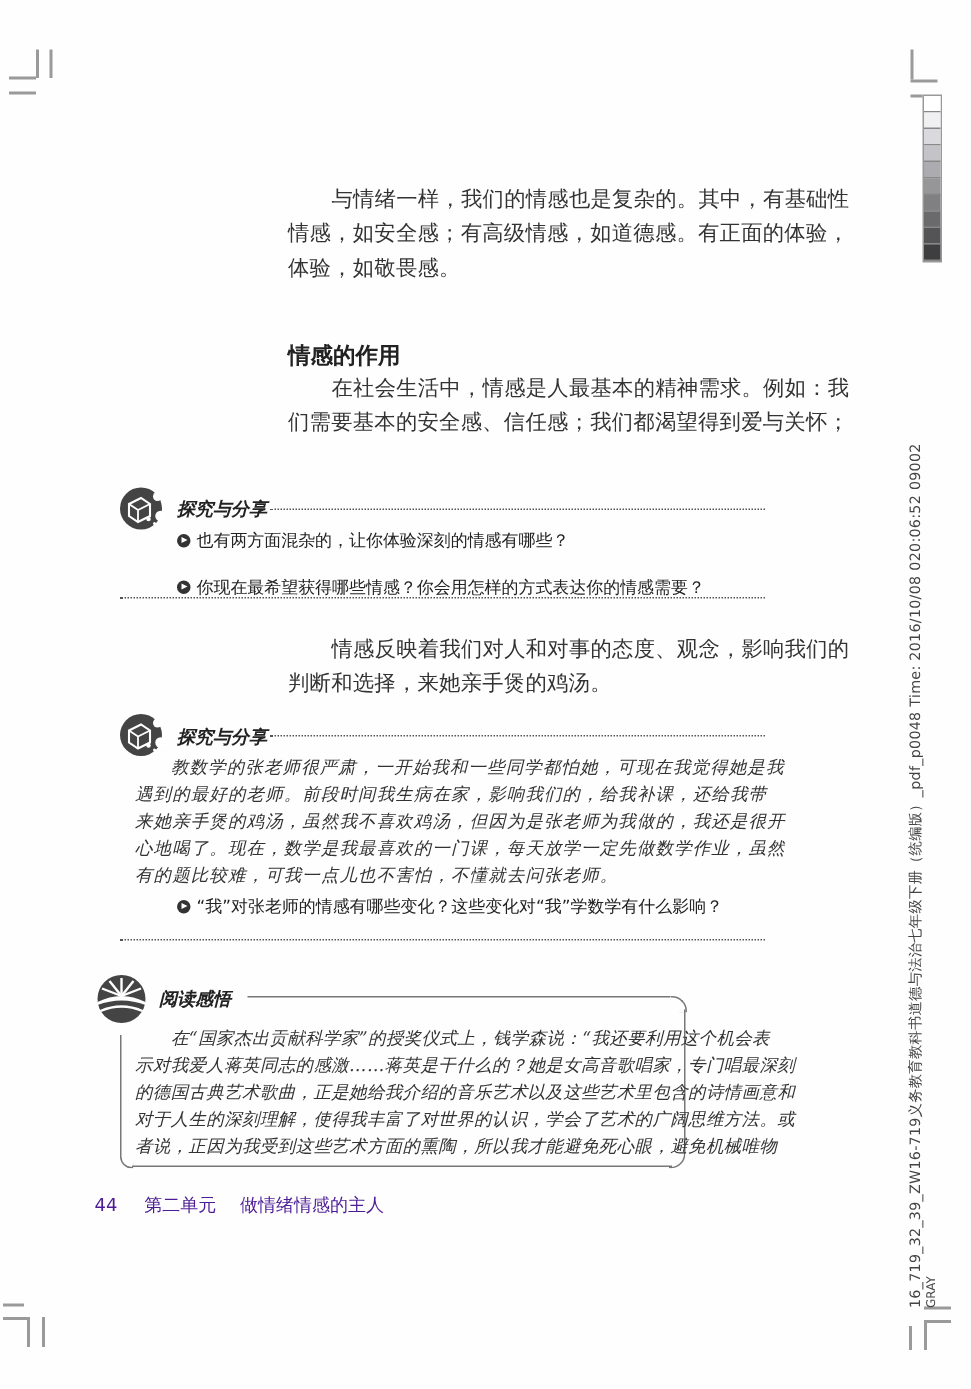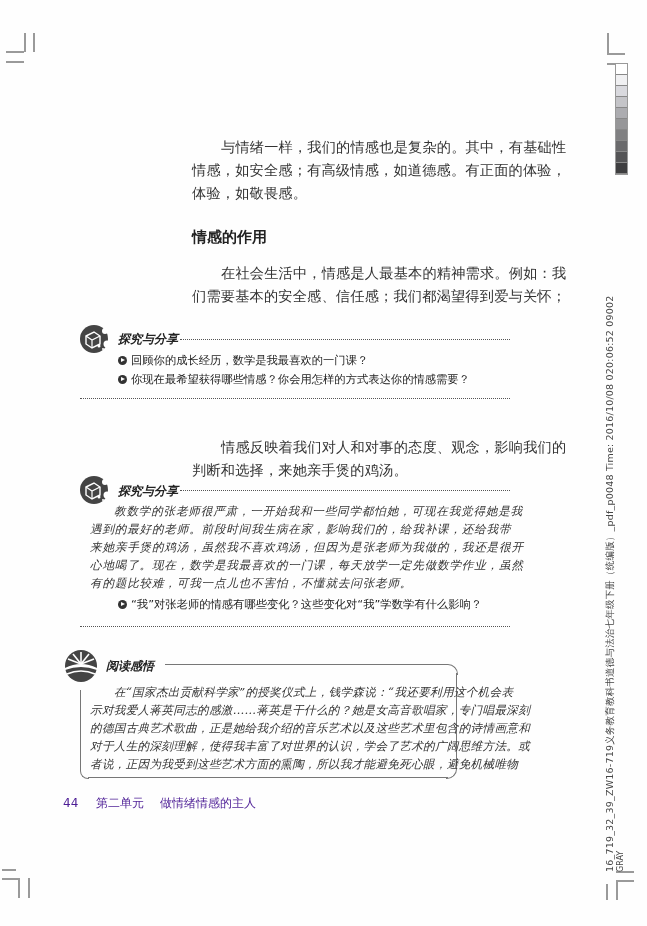--- a/index.html
+++ b/index.html
@@ -10,21 +10,21 @@
       color: #2a2a2a;
     }
     .abs { position: absolute; }
     .crop { position: absolute; background: #9a9a9a; }
     .para {
       position: absolute; left: 192px; width: 345px;
       font-size: 14.2px; line-height: 23px; color: #333;
       letter-spacing: 0.2px; text-align: justify;
     }
     .para .line { display: block; white-space: nowrap; }
-    .para .indent { padding-left: 29px; margin-top: 14px; }
+    .para .indent { padding-left: 29px; }
     .section-heading {
       position: absolute; left: 192px; top: 228px;
       font-family: "DejaVu Sans", "Liberation Sans", sans-serif;
       font-size: 15px; font-weight: bold; color: #222;
     }
     .box-title {
       position: absolute;
       font-family: "DejaVu Sans", "Liberation Sans", sans-serif;
       font-size: 12px; font-weight: bold; color: #222; font-style: italic;
     }
@@ -151,23 +151,23 @@
     <path d="M8 14 L16 10 L22 14 L22 22 L14 26 L8 22 Z" fill="none" stroke="#fff" stroke-width="1.4"></path>
     <path d="M8 14 L14 18 L22 14 M14 18 L14 26" fill="none" stroke="#fff" stroke-width="1.2"></path>
     <circle cx="21" cy="24" r="1.5" fill="#fff"></circle>
     <circle cx="25" cy="27" r="1" fill="#fff"></circle>
   </svg>
 </div>
 <div class="box-title" style="left:118px;top:331px;">探究与分享</div>
 <div class="dots" style="left:180px;top:339px;width:330px;"></div>
 <div class="question" style="left:118px;top:353px;">
   <span class="bullet"></span>
-  <span>回顾你的成长经历，数学是我最喜欢的一门课？</span>
-</div>
-<div class="question" style="left:118px;top:372px;">
+  <span>也有两方面混杂的，让你体验深刻的情感有哪些？</span>
+</div>
+<div class="question" style="left:118px;top:384px;">
   <span class="bullet"></span>
   <span>你现在最希望获得哪些情感？你会用怎样的方式表达你的情感需要？</span>
 </div>
 <div class="dots" style="left:80px;top:398px;width:430px;"></div>
 
 <div class="para" style="top:422px;">
   <span class="line indent">情感反映着我们对人和对事的态度、观念，影响我们的</span>
   <span class="line">判断和选择，来她亲手煲的鸡汤。</span>
 </div>
 

